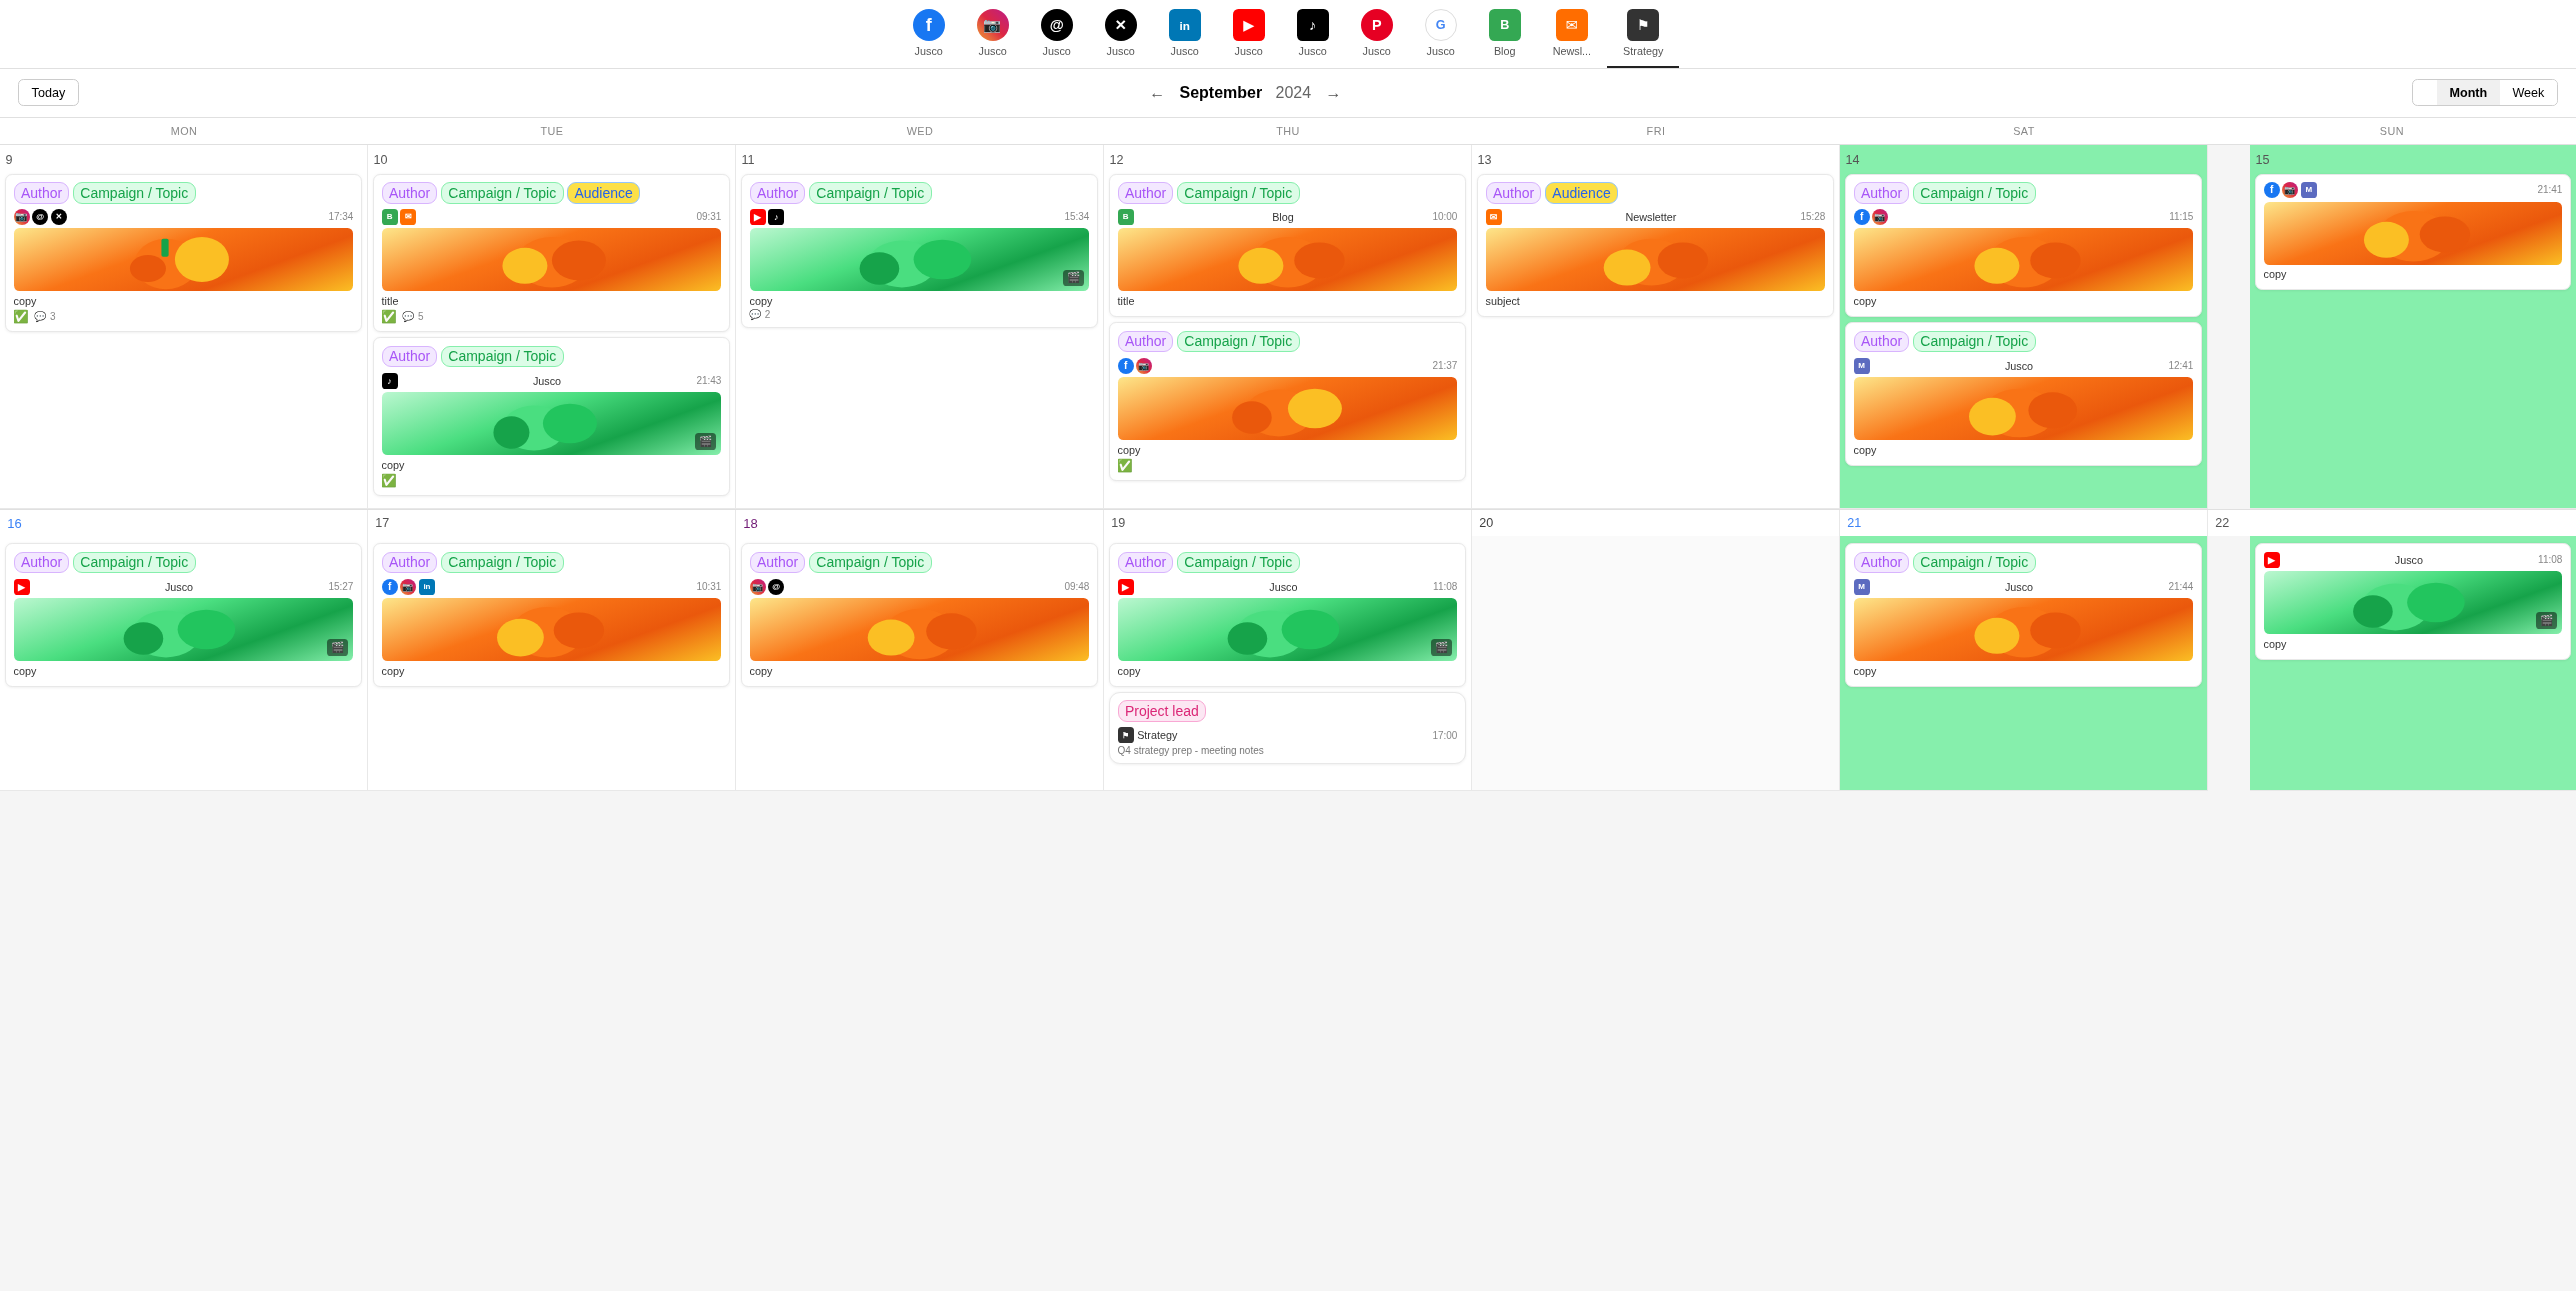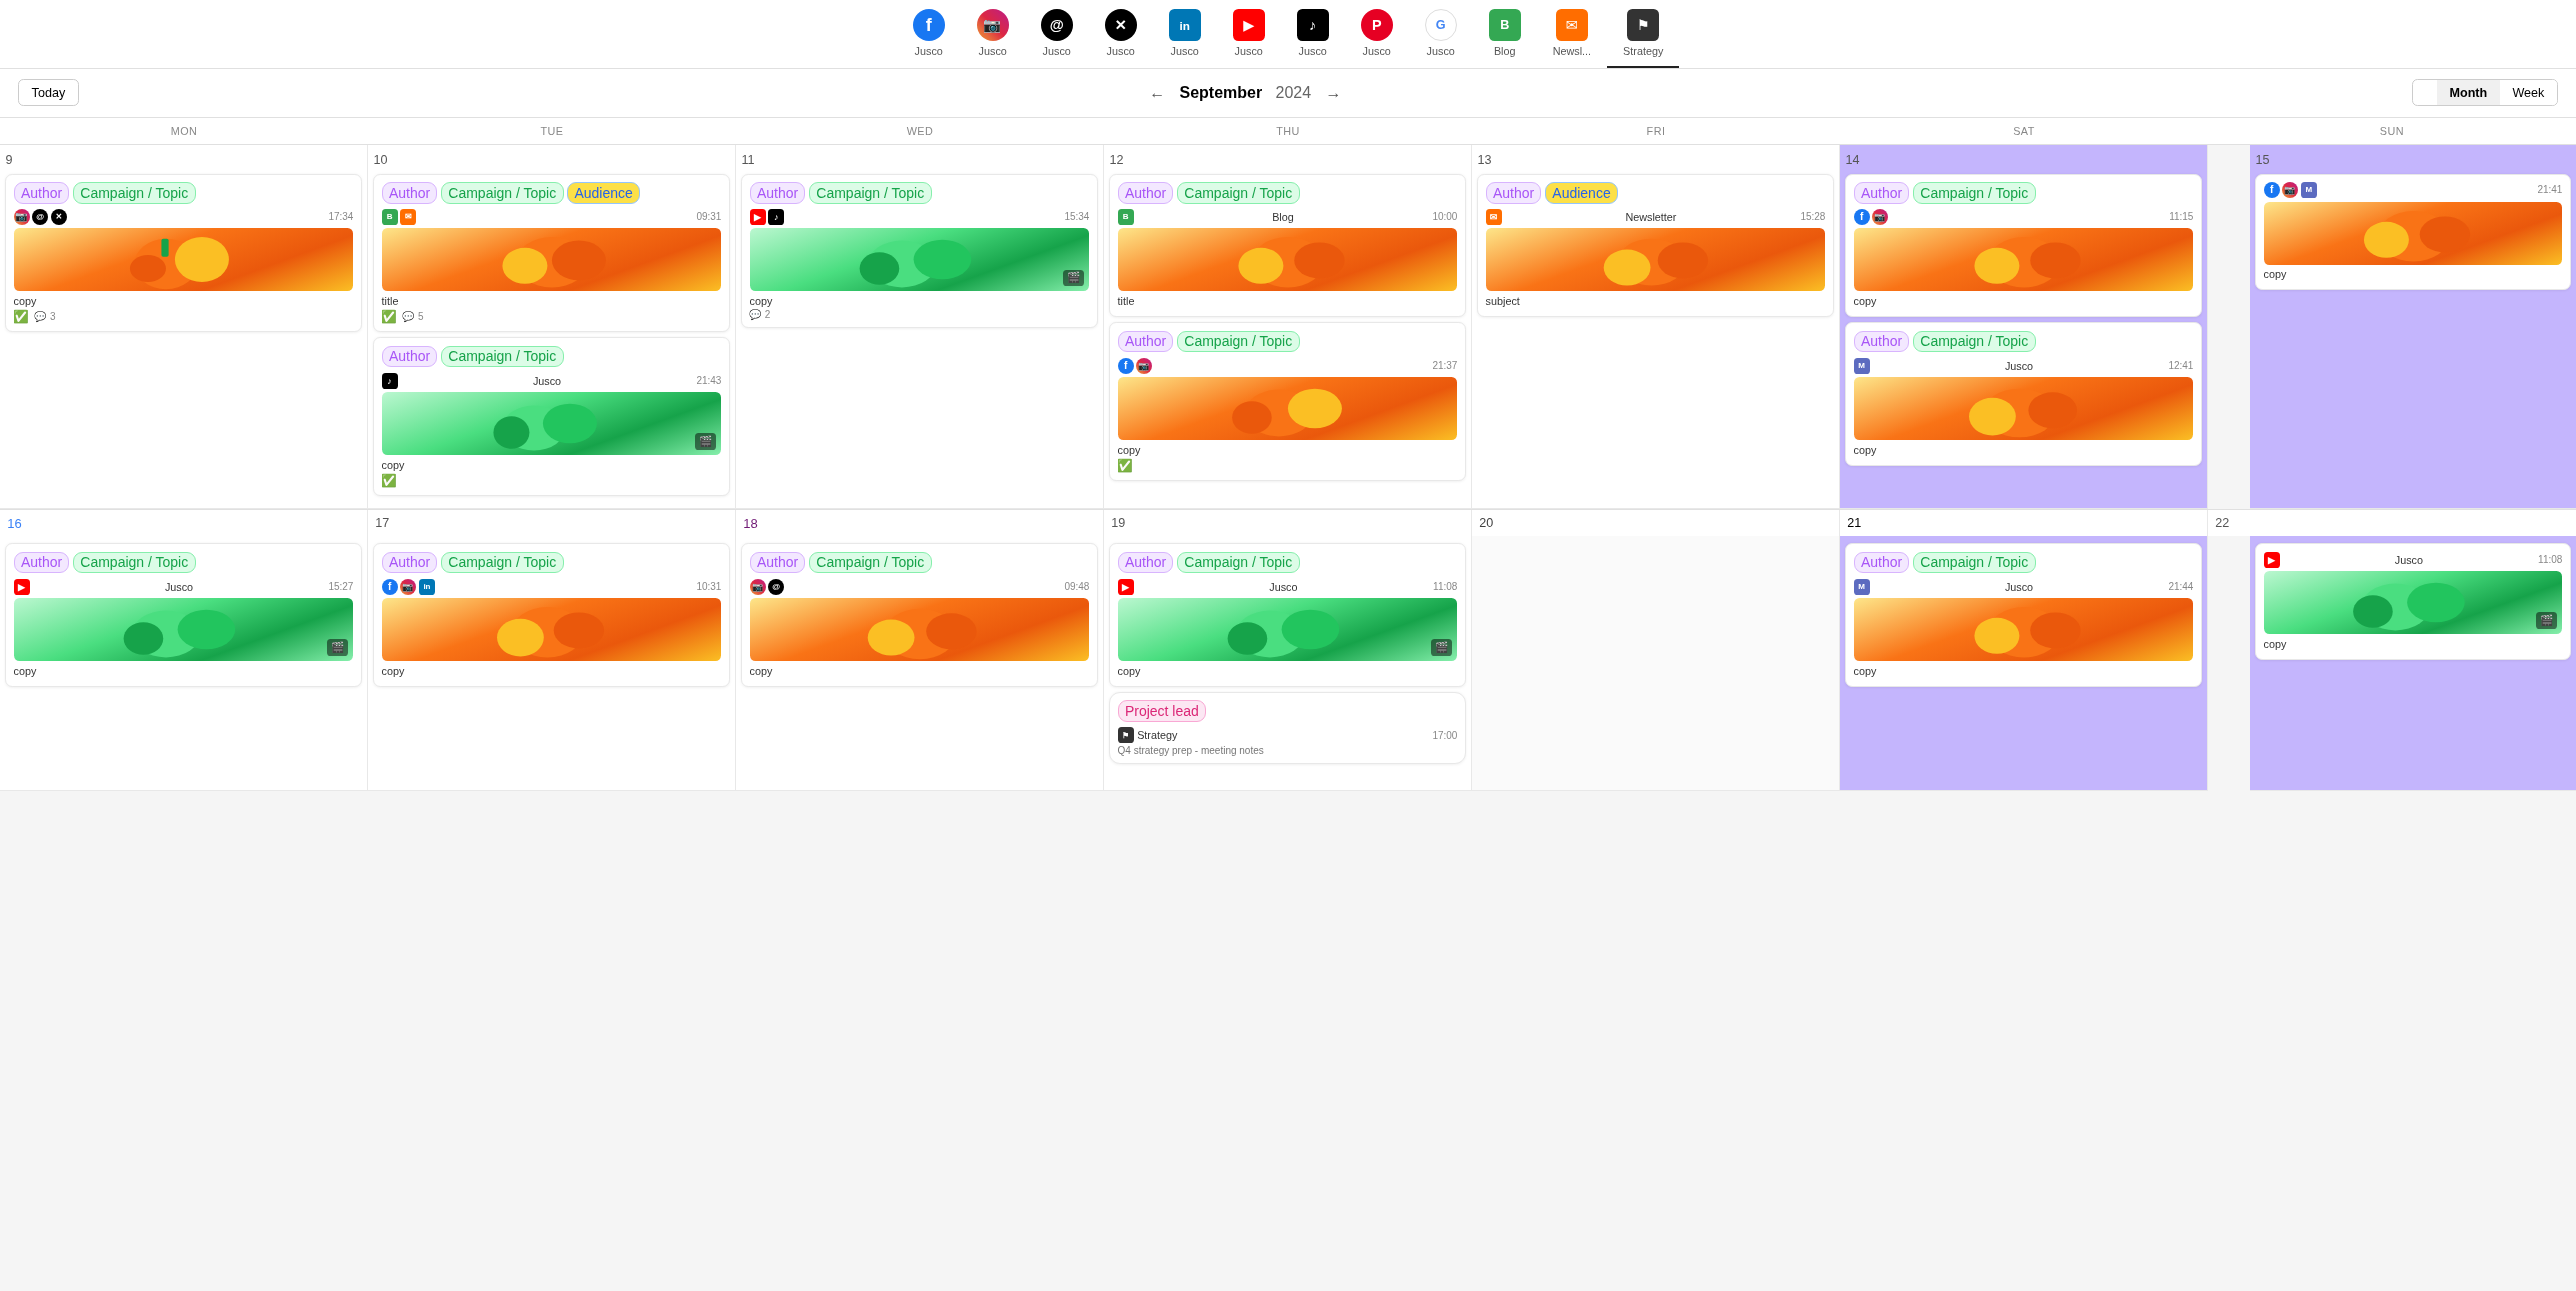--- a/index.html
+++ b/index.html
@@ -67,21 +67,21 @@
     .strategy-card { background: #fff; border: 0.9px solid #e8e8e8; border-radius: 11px; padding: 7.2px; margin-bottom: 19px; box-shadow: 0 0.9px 2.7px rgba(0,0,0,0.06); }
     .strategy-row { display: flex; align-items: center; justify-content: space-between; }
     .strategy-name { font-size: 10.8px; font-weight: 500; color: #333; display: flex; align-items: center; gap: 3.6px; }
     .strategy-desc { font-size: 10px; color: #777; margin-top: 1.8px; }
 
     
     .orange-img { background: linear-gradient(160deg, #fde68a 0%, #f97316 40%, #ea580c 70%, #fbbf24 100%); position: relative; }
     .green-img { background: linear-gradient(160deg, #bbf7d0 0%, #4ade80 40%, #16a34a 70%, #86efac 100%); position: relative; }
 
     .empty-cell { background: #fafafa; }
-    .gray-cell { background: #c4b5fd; }
+    .gray-cell { background: #86efac; }
   </style>
 </head>
 <body>
 
 <nav class="top-nav">
 
   <div class="nav-item">
     <div class="nav-icon" style="background:#1877f2;border-radius:50%;color:white;font-weight:900;font-size:18px;">f</div>
     <span class="nav-label">Jusco</span>
   </div>
@@ -434,21 +434,21 @@
     </div>
   </div>
 </div>
 
 <div style="display:grid;grid-template-columns:repeat(7,1fr);background:#fff;border-top:0.9px solid #e0e0e0;">
   <div style="padding:5.4px 7.2px;font-size:13px;color:#3b82f6;border-right:0.9px solid #e8e8e8;">16</div>
   <div style="padding:5.4px 7.2px;font-size:12.6px;color:#555;border-right:0.9px solid #e8e8e8;">17</div>
   <div style="padding:5.4px 7.2px;font-size:13px;color:#701a75;border-right:0.9px solid #e8e8e8;">18</div>
   <div style="padding:5.4px 7.2px;font-size:12.6px;color:#555;border-right:0.9px solid #e8e8e8;">19</div>
   <div style="padding:5.4px 7.2px;font-size:12.6px;color:#404040;border-right:0.9px solid #e8e8e8;">20</div>
-  <div style="padding:5.4px 7.2px;font-size:12.6px;color:#000000;border-right:0.9px solid #e8e8e8;">21</div>
+  <div style="padding:5.4px 7.2px;font-size:12.6px;color:#3b82f6;border-right:0.9px solid #e8e8e8;">21</div>
   <div style="padding:5.4px 7.2px;font-size:12.6px;color:#555;">22</div>
 </div>
 
 <div class="cal-grid">
 
   <div class="cal-cell">
     <div class="post-card">
       <div class="card-tags">
         <span class="tag tag-author">Author</span>
         <span class="tag tag-campaign">Campaign / Topic</span>

